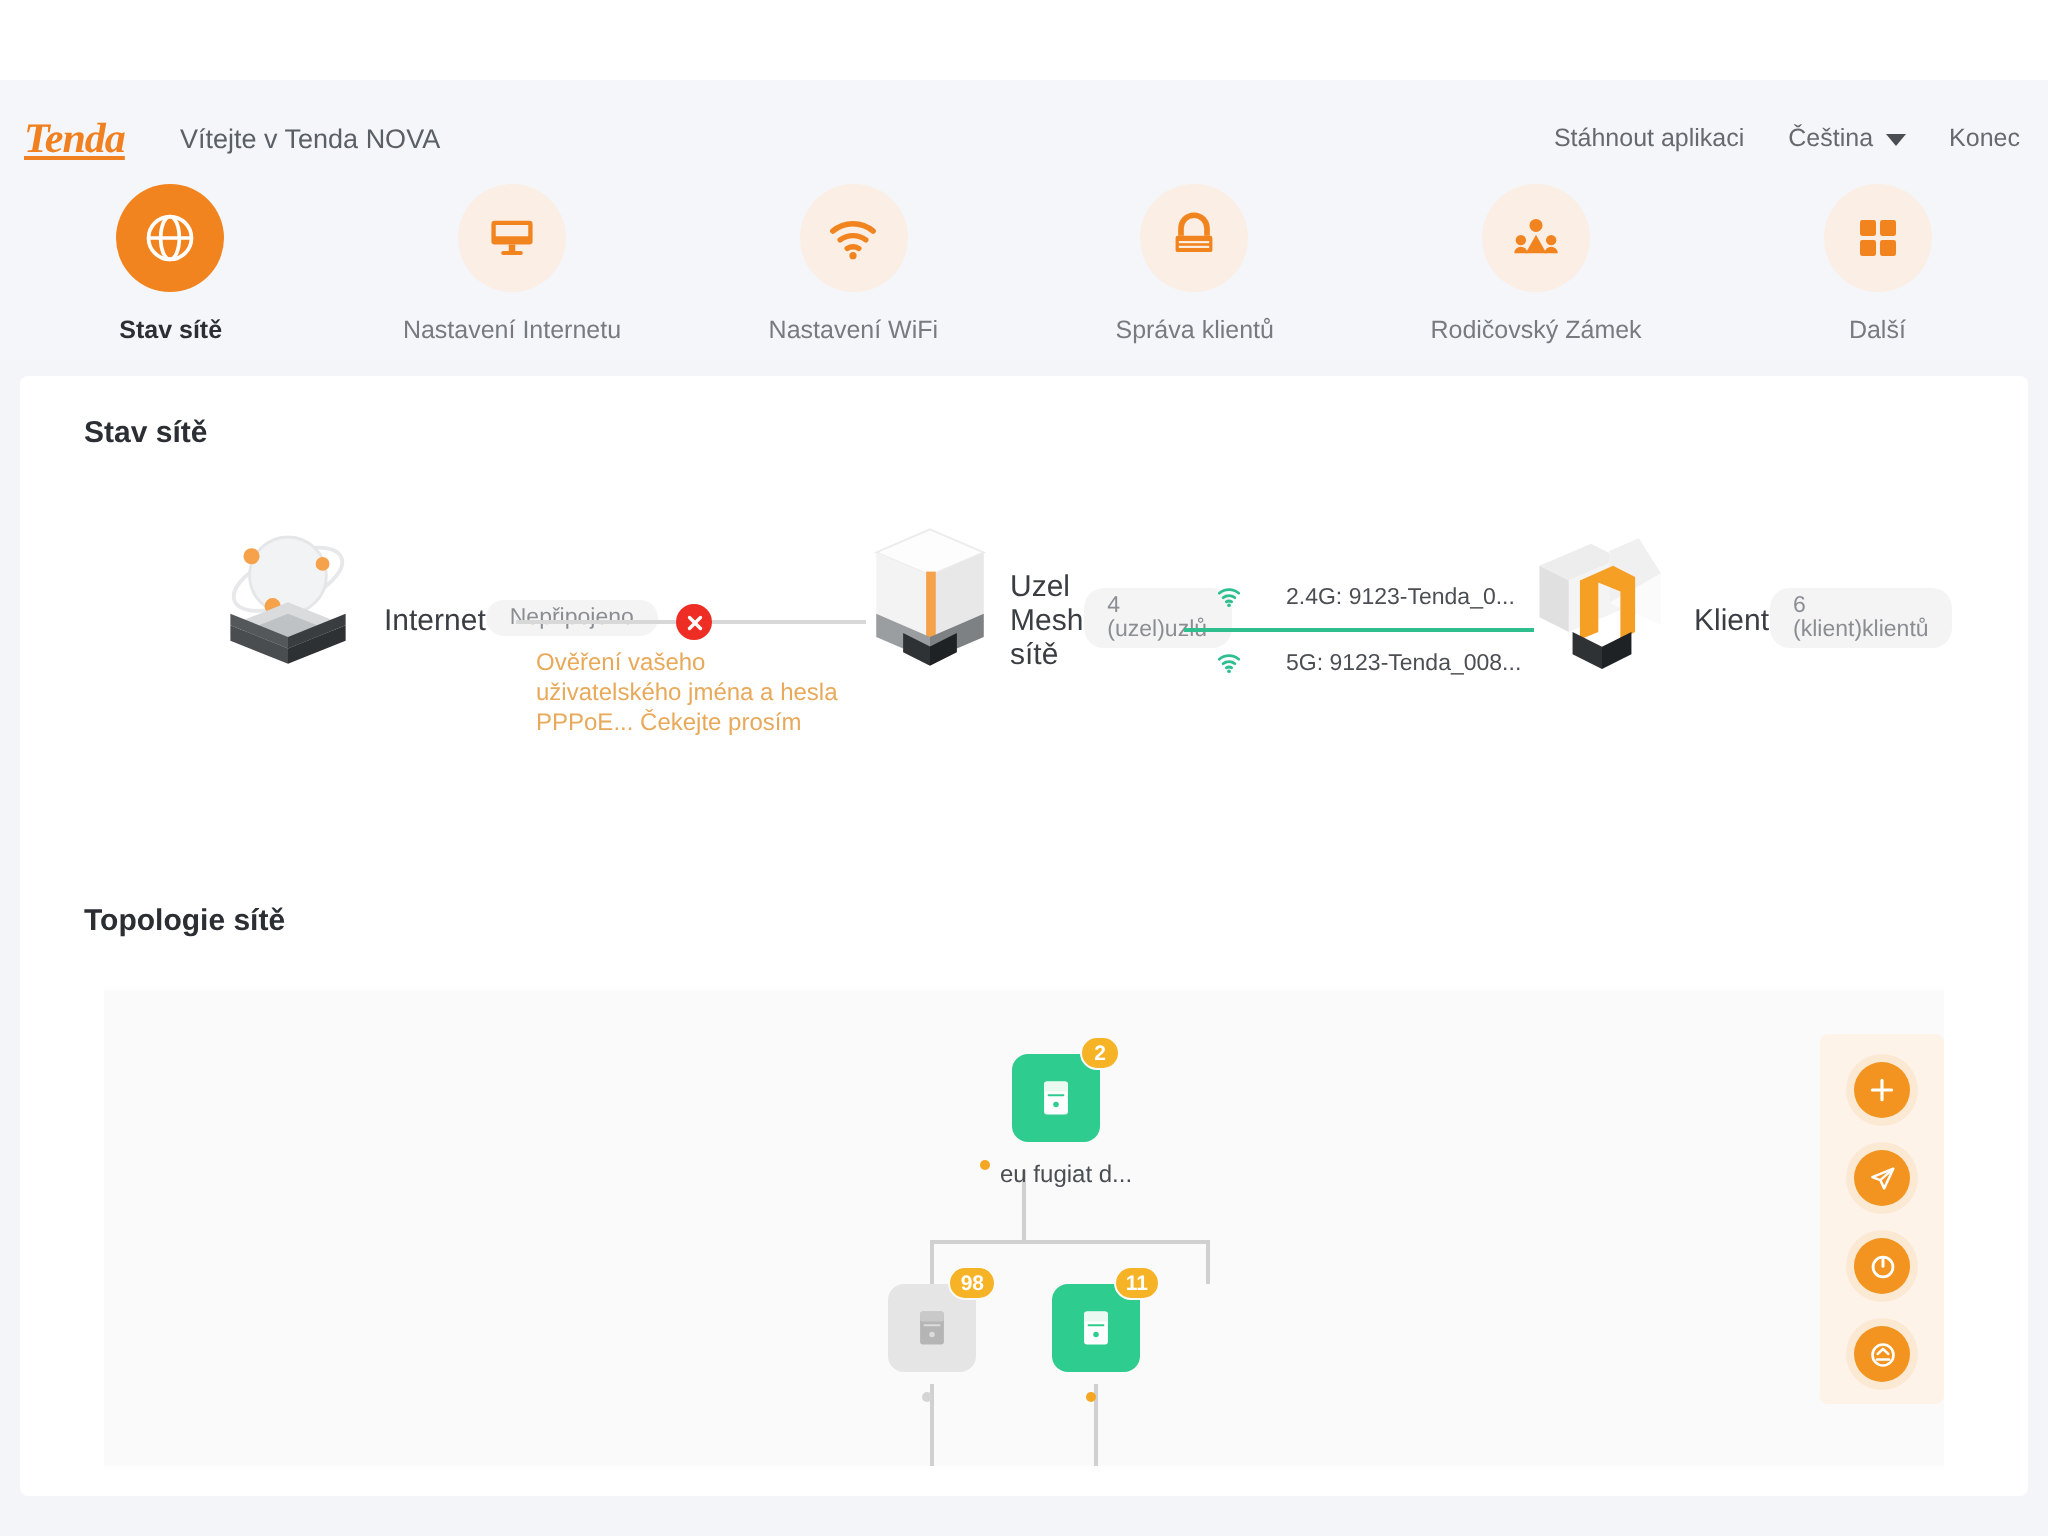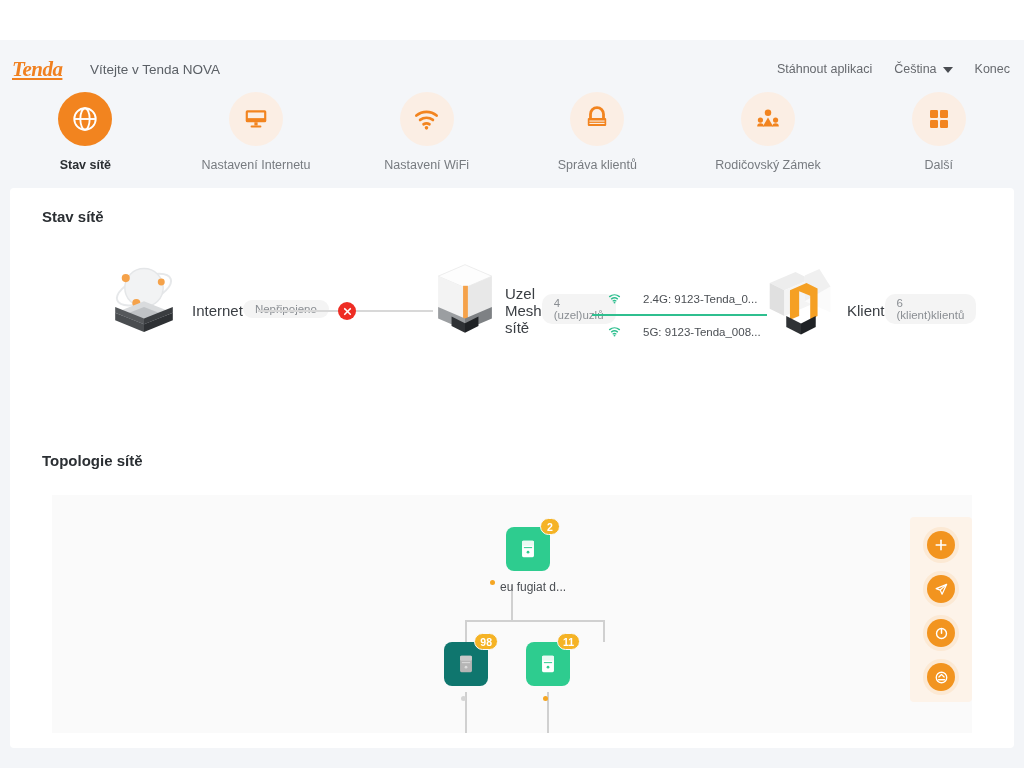--- a/index.html
+++ b/index.html
@@ -154,21 +154,21 @@
   .node {
     position: absolute;
     display: flex; flex-direction: column; align-items: center;
   }
   .node-box {
     position: relative;
     width: 44px; height: 44px; border-radius: 8px;
     display: flex; align-items: center; justify-content: center;
   }
   .node-box.online { background: #2ecc8f; }
-  .node-box.offline { background: #0f766e; }
+  .node-box.offline { background: #e5e5e5; }
   .node-badge {
     position: absolute; right: -10px; top: -9px;
     min-width: 20px; height: 17px; padding: 0 5px;
     border-radius: 9px;
     background: #f5b325;
     color: #ffffff; font-size: 10.5px; font-weight: bold;
     display: flex; align-items: center; justify-content: center;
     border: 1.5px solid #fafafa;
   }
   .node-label {
@@ -363,20 +363,21 @@
   </div>
 
   <div class="link-internet">
     <div class="link-line"></div>
     <div class="link-badge">
       <svg width="11" height="11" viewBox="0 0 12 12">
         <line x1="3" y1="3" x2="9" y2="9" stroke="#ffffff" stroke-width="1.8" stroke-linecap="round"></line>
         <line x1="9" y1="3" x2="3" y2="9" stroke="#ffffff" stroke-width="1.8" stroke-linecap="round"></line>
       </svg>
     </div>
+    <div class="link-msg">Ověření vašeho uživatelského jména a hesla PPPoE... Čekejte prosím</div>
   </div>
 
   <div class="link-wifi">
     <div class="wifi-row first">
       <svg width="13" height="13" viewBox="0 0 24 24">
         <path d="M3 8.5 A14 14 0 0 1 21 8.5" fill="none" stroke="#2fbf8f" stroke-width="2.6" stroke-linecap="round"></path>
         <path d="M6.6 12.6 A9.2 9.2 0 0 1 17.4 12.6" fill="none" stroke="#2fbf8f" stroke-width="2.6" stroke-linecap="round"></path>
         <path d="M9.6 16.4 A4.8 4.8 0 0 1 14.4 16.4" fill="none" stroke="#2fbf8f" stroke-width="2.6" stroke-linecap="round"></path>
         <circle cx="12" cy="19.6" r="1.7" fill="#2fbf8f"></circle>
       </svg>

